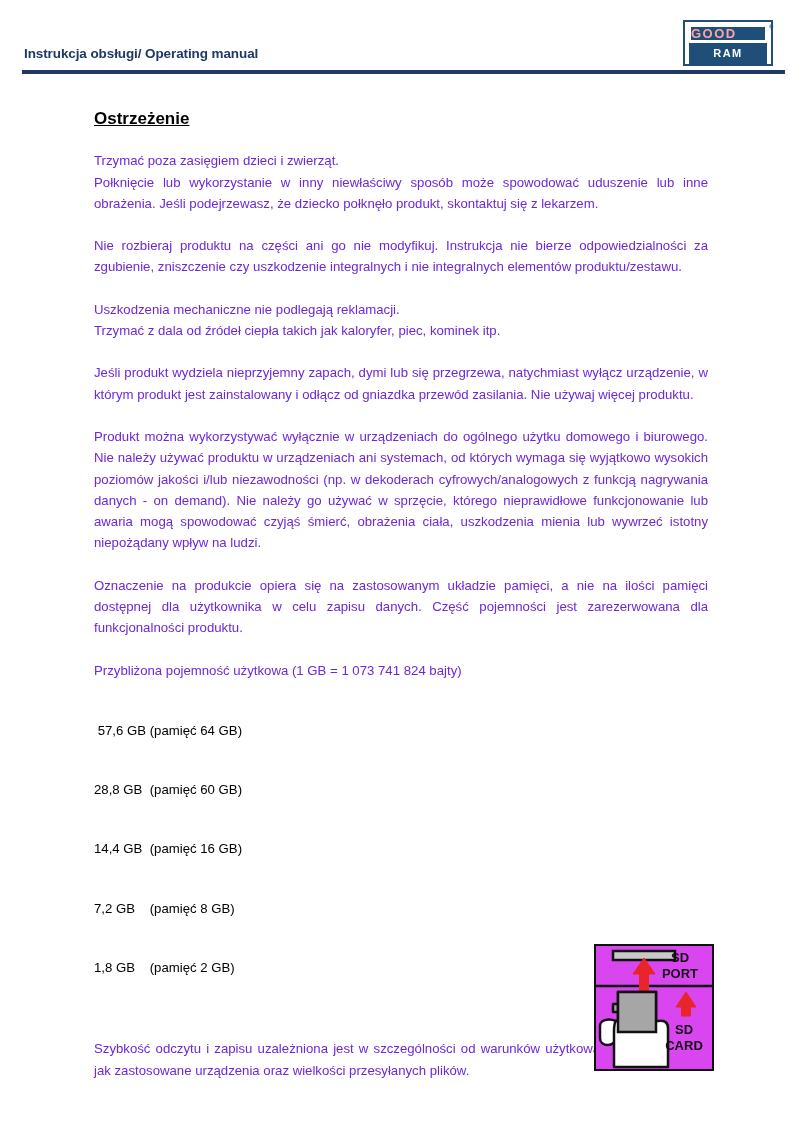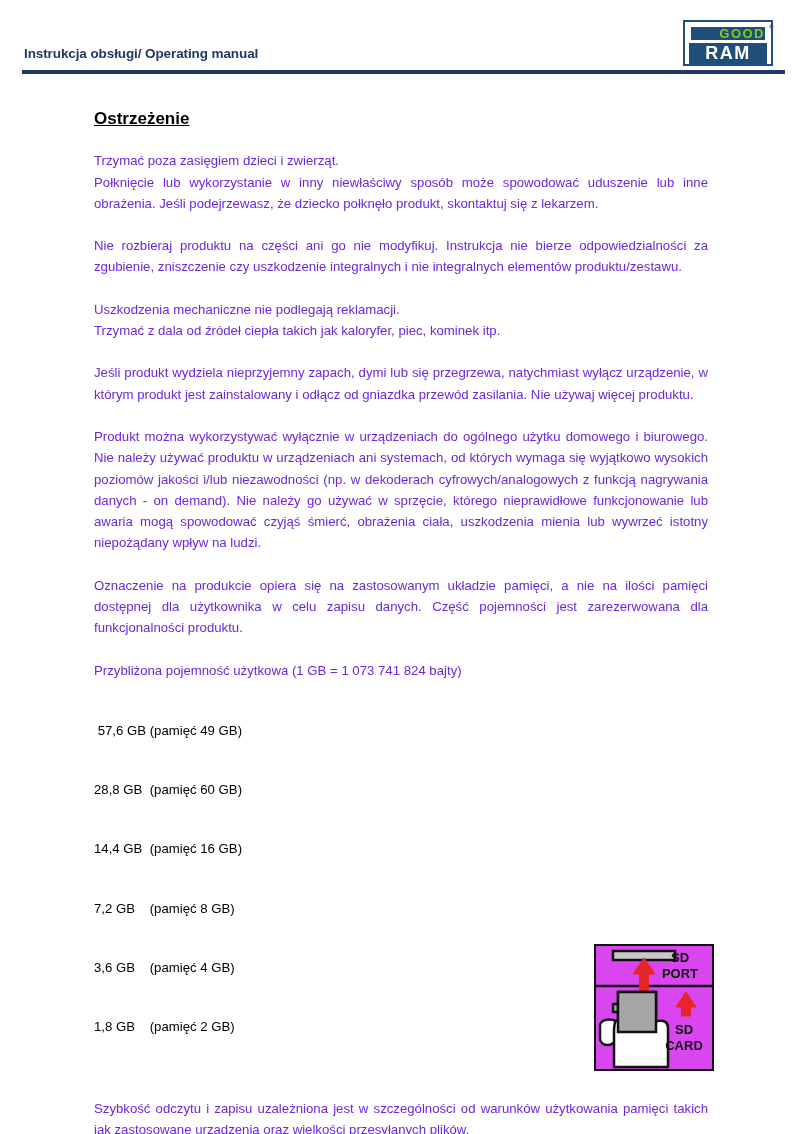--- a/index.html
+++ b/index.html
@@ -56,36 +56,36 @@
   }
   .logo-good {
     position: absolute;
     left: 4px;
     top: 3px;
     width: 78px;
     height: 17px;
     background: #1F4E79;
     border: 2px solid #ffffff;
     box-sizing: border-box;
-    color: #84cc16;
+    color: #fca5a5;
     font-size: 13px;
     font-weight: bold;
     letter-spacing: 1.5px;
-    text-align: right;
+    text-align: left;
     line-height: 13px;
   }
   .logo-ram {
     position: absolute;
     left: 4px;
     top: 21px;
     width: 78px;
     height: 21px;
     background: #1F4E79;
     color: #ffffff;
-    font-size: 18px;
+    font-size: 11px;
     font-weight: bold;
     letter-spacing: 1.5px;
     text-align: center;
     line-height: 21px;
   }
   .logo-r {
     position: absolute;
     left: 84px;
     top: 2px;
     font-size: 6px;
@@ -181,25 +181,24 @@
 
   <div class="gap-sm"></div>
 
   <p class="para">Oznaczenie na produkcie opiera się na zastosowanym układzie pamięci, a nie na ilości pamięci dostępnej dla użytkownika w celu zapisu danych. Część pojemności jest zarezerwowana dla funkcjonalności produktu.</p>
 
   <div class="gap-sm"></div>
 
   <p class="para nojust">Przybliżona pojemność użytkowa (1 GB = 1 073 741 824 bajty)</p>
 
   <div class="cap-list">
-    <div> 57,6 GB (pamięć 49 GB)</div>
+    <div> 57,6 GB (pamięć 64 GB)</div>
     <div>28,8 GB  (pamięć 60 GB)</div>
     <div>14,4 GB  (pamięć 16 GB)</div>
     <div>7,2 GB    (pamięć 8 GB)</div>
-    <div>3,6 GB    (pamięć 4 GB)</div>
     <div>1,8 GB    (pamięć 2 GB)</div>
   </div>
 
   <div class="gap-sm"></div>
 
   <p class="para">Szybkość odczytu i zapisu uzależniona jest w szczególności od warunków użytkowania pamięci takich jak zastosowane urządzenia oraz wielkości przesyłanych plików.</p>
 
 </div>
 
 <div class="sd-figure">

